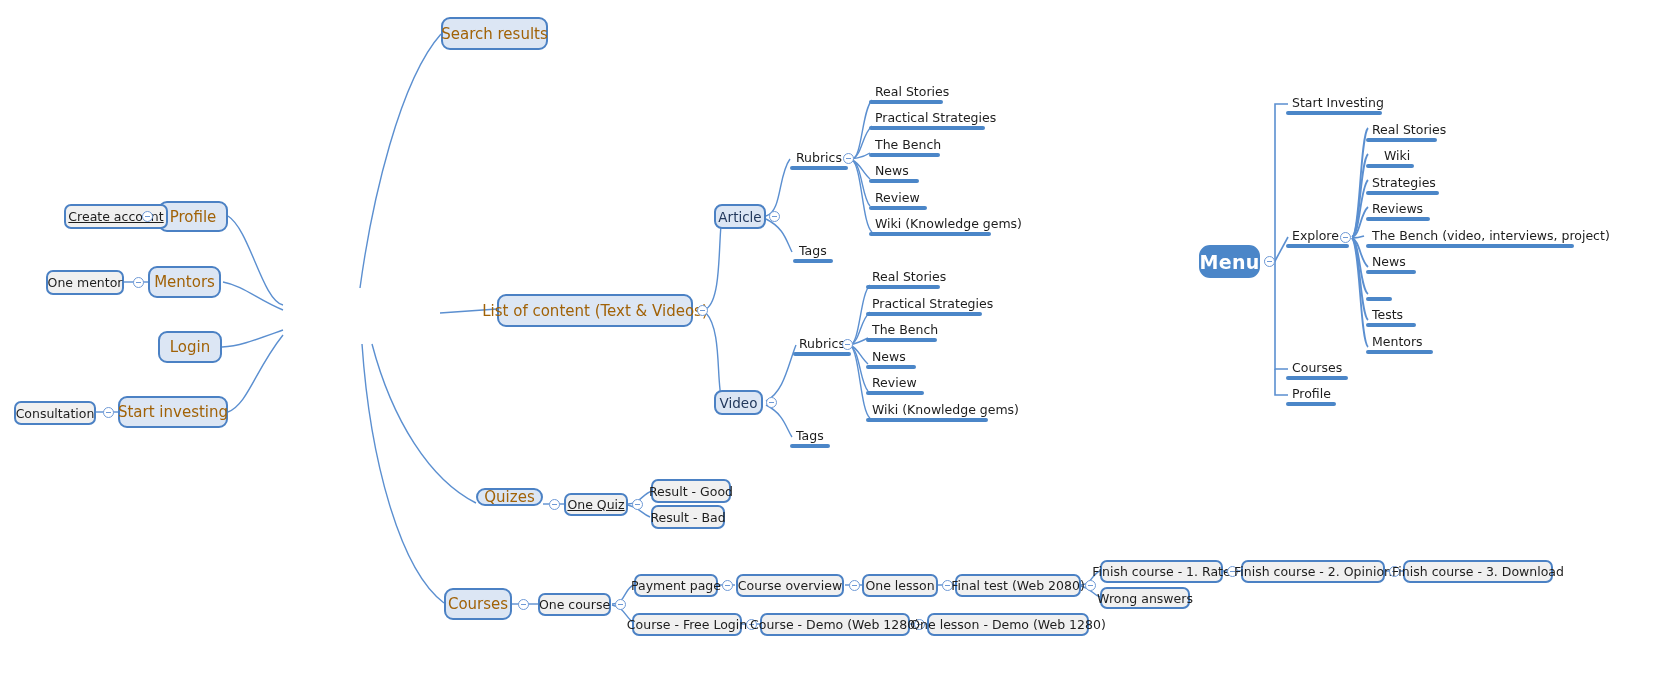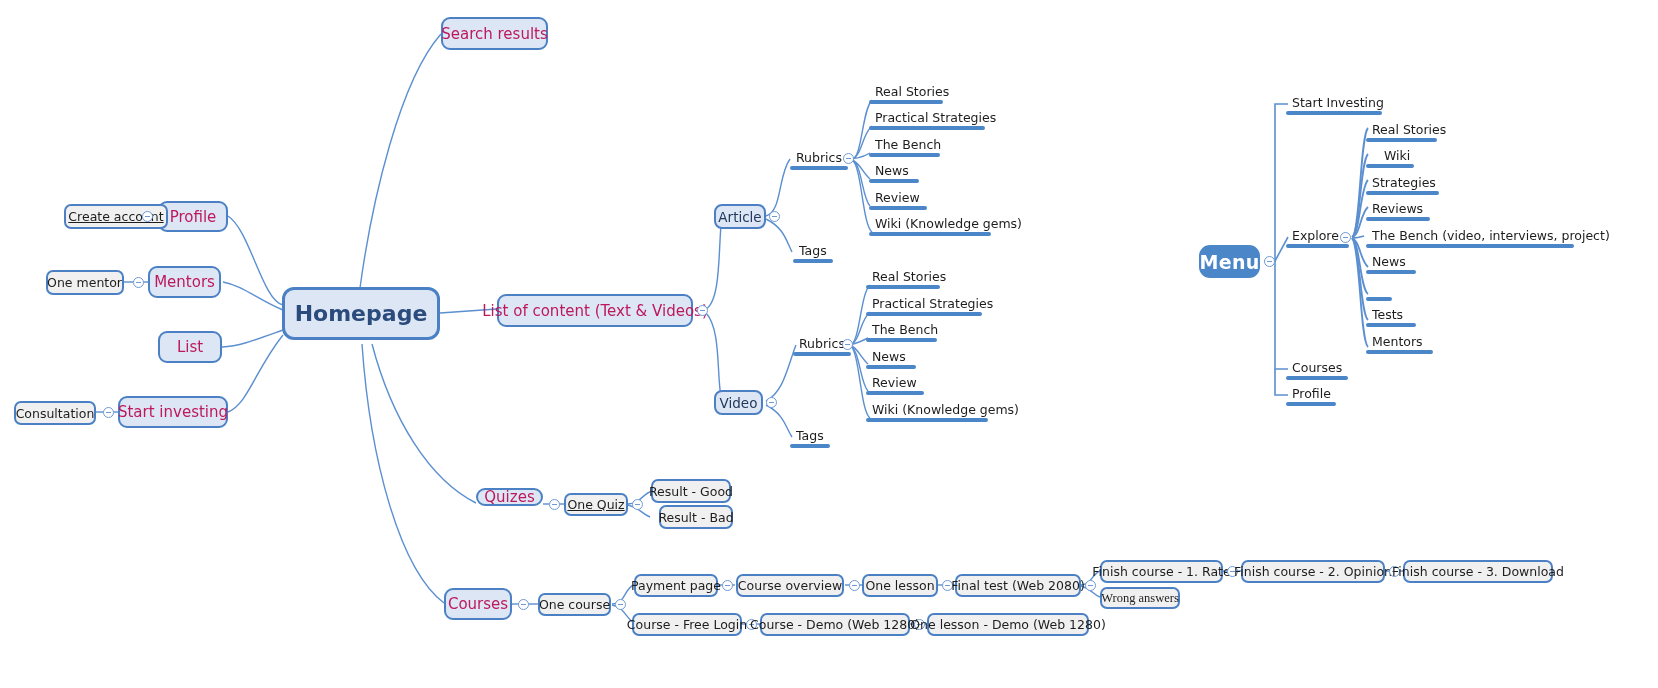--- a/index.html
+++ b/index.html
@@ -13,21 +13,21 @@
   .node{position:absolute;box-sizing:border-box;display:flex;align-items:center;
         justify-content:center;white-space:nowrap;}
 
   .n-root{background:#dce6f4;border:3px solid #4b81c4;border-radius:12px;
           color:#2a4b7c;font-weight:bold;font-size:22px;}
 
   .n-menu{background:#4b86c8;border:3px solid #4b86c8;border-radius:11px;
           color:#ffffff;font-weight:bold;font-size:19px;letter-spacing:.3px;}
 
   .n-main{background:#dce6f4;border:2.5px solid #4b81c4;border-radius:9px;
-          color:#be185d;font-size:15px;}
+          color:#a16207;font-size:15px;}
 
   .n-sub{background:#dce6f4;border:2.5px solid #4b81c4;border-radius:8px;
          color:#22385c;font-size:13.5px;}
 
   .n-plain{background:#f0f0f0;border:2.5px solid #4b81c4;border-radius:7px;
            color:#1d1d1d;font-size:12.5px;}
 
   
   .leaf{position:absolute;white-space:nowrap;color:#1d1d1d;font-size:12.5px;
         line-height:1;}
@@ -117,42 +117,39 @@
       <path d="M1352,237 C1360,235 1360,188 1368,180"></path>
       <path d="M1352,237 C1360,236 1360,214 1368,207"></path>
       <path d="M1352,238 C1358,238 1358,238 1364,236"></path>
       <path d="M1352,238 C1360,241 1360,260 1368,267"></path>
       <path d="M1352,238 C1360,243 1360,288 1368,294"></path>
       <path d="M1352,238 C1360,244 1360,313 1368,320"></path>
       <path d="M1352,238 C1360,245 1360,340 1368,347"></path>
     </g>
   </svg>
 
-  <div class="node n-root" style="left:282px;top:287px;width:158px;height:53px;">
-    <span>Homepage</span>
-  </div>
 
   <div class="node n-main" style="left:158px;top:201px;width:70px;height:31px;">
     <span>Profile</span>
   </div>
   <div class="node n-plain" style="left:64px;top:204px;width:104px;height:25px;text-decoration:underline;">
     <span>Create account</span>
   </div>
   <div class="handle" style="left:142px;top:211px;"></div>
 
   <div class="node n-main" style="left:148px;top:266px;width:73px;height:32px;">
     <span>Mentors</span>
   </div>
-  <div class="node n-plain" style="left:46px;top:270px;width:78px;height:25px;justify-content:flex-end;">
+  <div class="node n-plain" style="left:46px;top:270px;width:78px;height:25px;">
     <span>One mentor</span>
   </div>
   <div class="handle" style="left:133px;top:277px;"></div>
 
   <div class="node n-main" style="left:158px;top:331px;width:64px;height:32px;">
-    <span>List</span>
+    <span>Login</span>
   </div>
 
   <div class="node n-main" style="left:118px;top:396px;width:110px;height:32px;">
     <span>Start investing</span>
   </div>
   <div class="node n-plain" style="left:14px;top:401px;width:82px;height:24px;">
     <span>Consultation</span>
   </div>
   <div class="handle" style="left:103px;top:407px;"></div>
 
@@ -251,21 +248,21 @@
     <span>Quizes</span>
   </div>
   <div class="handle" style="left:549px;top:499px;"></div>
   <div class="node n-plain" style="left:564px;top:493px;width:64px;height:23px;text-decoration:underline;">
     <span>One Quiz</span>
   </div>
   <div class="handle" style="left:632px;top:499px;"></div>
   <div class="node n-plain" style="left:651px;top:479px;width:80px;height:24px;">
     <span>Result - Good</span>
   </div>
-  <div class="node n-plain" style="left:651px;top:505px;width:74px;height:24px;margin-left:8px;">
+  <div class="node n-plain" style="left:651px;top:505px;width:74px;height:24px;">
     <span>Result - Bad</span>
   </div>
 
   <div class="node n-main" style="left:444px;top:588px;width:68px;height:32px;">
     <span>Courses</span>
   </div>
   <div class="handle" style="left:518px;top:599px;"></div>
   <div class="node n-plain" style="left:538px;top:593px;width:73px;height:23px;">
     <span>One course</span>
   </div>
@@ -293,21 +290,21 @@
   </div>
   <div class="handle" style="left:1227px;top:566px;"></div>
   <div class="node n-plain" style="left:1241px;top:560px;width:144px;height:23px;">
     <span>Finish course - 2. Opinion</span>
   </div>
   <div class="handle" style="left:1389px;top:566px;"></div>
   <div class="node n-plain" style="left:1403px;top:560px;width:150px;height:23px;">
     <span>Finish course - 3. Download</span>
   </div>
 
-  <div class="node n-plain" style="left:1100px;top:587px;width:80px;height:22px;font-family:Liberation Serif, serif;">
+  <div class="node n-plain" style="left:1100px;top:587px;width:90px;height:22px;">
     <span>Wrong answers</span>
   </div>
 
   <div class="node n-plain" style="left:632px;top:613px;width:110px;height:23px;">
     <span>Course - Free Login</span>
   </div>
   <div class="handle" style="left:746px;top:619px;"></div>
   <div class="node n-plain" style="left:760px;top:613px;width:150px;height:23px;">
     <span>Course - Demo (Web 1280)</span>
   </div>

